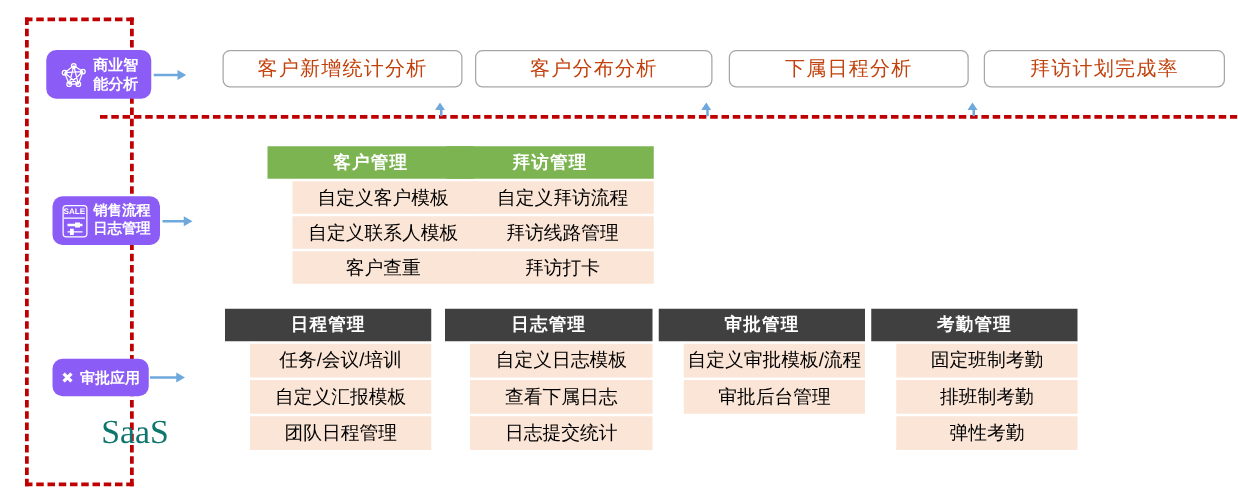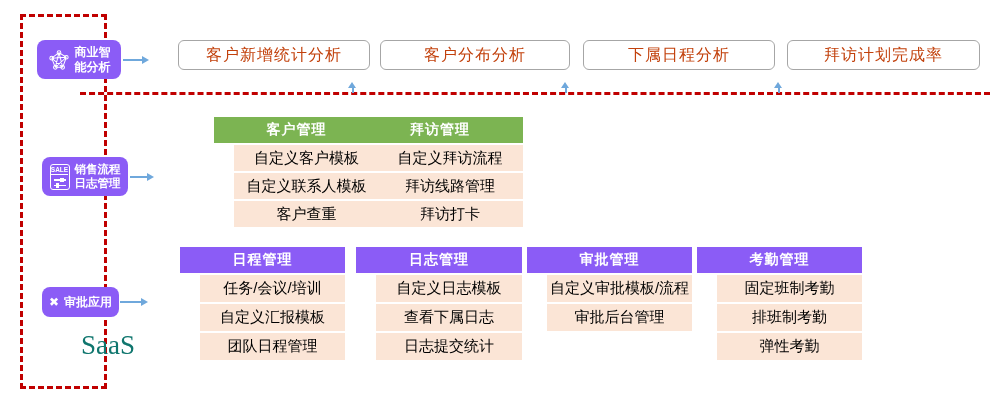--- a/index.html
+++ b/index.html
@@ -57,21 +57,21 @@
     display:flex;align-items:center;justify-content:center;
     font-size:16px;color:#c2410c;letter-spacing:1px;
   }
   
   .tbl{position:absolute;display:flex;flex-direction:column;gap:2px;}
   .tbl .th{height:26px;display:flex;align-items:center;justify-content:center;
     color:#fff;font-weight:bold;font-size:14px;letter-spacing:1px;flex:none;}
   .tbl .td{display:flex;align-items:center;justify-content:center;
     background:#FBE5D6;font-size:15px;color:#000000;flex:none;margin-left:20px;}
   .tbl.green .th{background:#7CB452;}
-  .tbl.blue .th{background:#8b5cf6;}
+  .tbl.blue .th{background:#404040;}
   .tbl.green .td{height:26px;}
   .tbl.blue .td{height:27px;}
   
   .saas-text{position:absolute;left:40px;top:330px;
     font-family:"Liberation Serif","DejaVu Serif",serif;
     font-size:27px;color:#0f766e;margin-left:41px;}
 </style>
 </head>
 <body>
 

